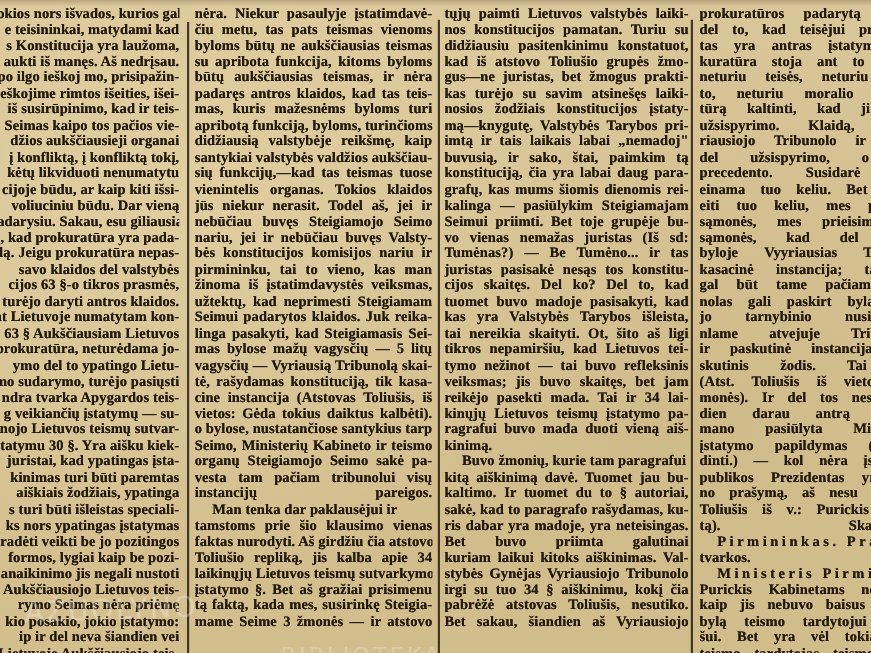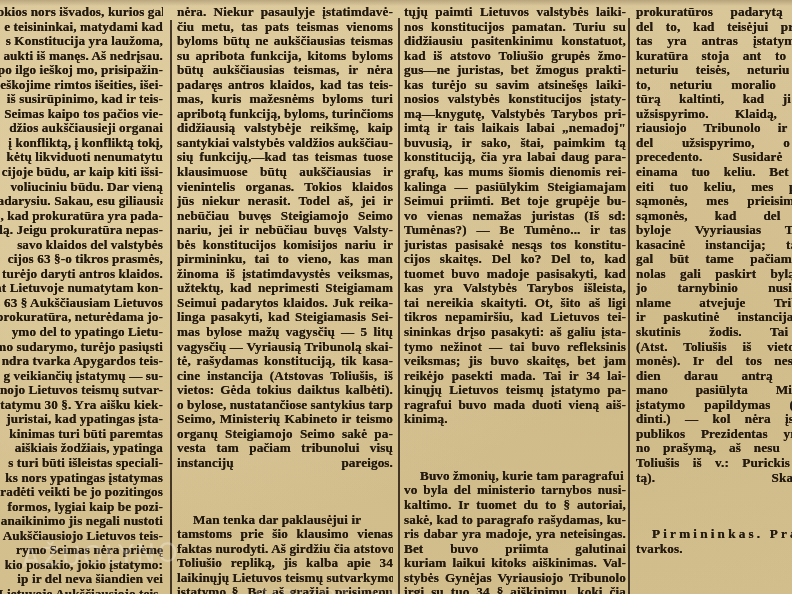--- a/index.html
+++ b/index.html
@@ -14,21 +14,21 @@
     color: #231a10;
   }
   .page { position: absolute; left: 0; top: 0; width: 792px; height: 594px; }
   .col {
     position: absolute; top: 5px; height: 594px; overflow: hidden;
     font-size: 13.2px; line-height: 14.55px; letter-spacing: 0.1px;
     font-weight: bold; text-shadow: 0 0 0.4px #3a2a18;
   }
   .col .ln { white-space: nowrap; display: block; }
   .col .ln.justify { text-align: justify; text-align-last: justify; }
-  .col .ln.indent { padding-left: 16px; margin-top: 42px; }
+  .col .ln.indent { padding-left: 16px; }
   .col .ln.spaced { letter-spacing: 3.2px; }
   .col1 { left: -10px; width: 173px; text-align: right; }
   .col1 .ln { text-align: right; }
   .col2 { left: 177px; width: 216px; }
   .col3 { left: 404px; width: 222px; }
   .col4 { left: 636px; width: 200px; }
   .rule {
     position: absolute; top: 20px; bottom: 0; width: 2px; background: #2a1f13;
     opacity: 0.85;
   }
@@ -104,21 +104,20 @@
       <span class="ln justify">čiu metu, tas pats teismas vienoms</span>
       <span class="ln justify">byloms būtų ne aukščiausias teismas</span>
       <span class="ln justify">su apribota funkcija, kitoms byloms</span>
       <span class="ln justify">būtų aukščiausias teismas, ir nėra</span>
       <span class="ln justify">padaręs antros klaidos, kad tas teis-</span>
       <span class="ln justify">mas, kuris mažesnėms byloms turi</span>
       <span class="ln justify">apribotą funkciją, byloms, turinčioms</span>
       <span class="ln justify">didžiausią valstybėje reikšmę, kaip</span>
       <span class="ln justify">santykiai valstybės valdžios aukščiau-</span>
       <span class="ln justify">sių funkcijų,—kad tas teismas tuose</span>
-      <span class="ln justify">klausimuose būtų aukščiausias ir</span>
       <span class="ln justify">vienintelis organas. Tokios klaidos</span>
       <span class="ln justify">jūs niekur nerasit. Todel aš, jei ir</span>
       <span class="ln justify">nebūčiau buvęs Steigiamojo Seimo</span>
       <span class="ln justify">nariu, jei ir nebūčiau buvęs Valsty-</span>
       <span class="ln justify">bės konstitucijos komisijos nariu ir</span>
       <span class="ln justify">pirmininku, tai to vieno, kas man</span>
       <span class="ln justify">žinoma iš įstatimdavystės veiksmas,</span>
       <span class="ln justify">užtektų, kad neprimesti Steigiamam</span>
       <span class="ln justify">Seimui padarytos klaidos. Juk reika-</span>
       <span class="ln justify">linga pasakyti, kad Steigiamasis Sei-</span>
@@ -142,45 +141,44 @@
       <span class="ln justify">mame Seime 3 žmonės — ir atstovo</span>
     </div>
   <div class="rule r2"></div>
   <div class="col col3" id="col2">
       <span class="ln justify">tųjų paimti Lietuvos valstybės laiki-</span>
       <span class="ln justify">nos konstitucijos pamatan. Turiu su</span>
       <span class="ln justify">didžiausiu pasitenkinimu konstatuot,</span>
       <span class="ln justify">kad iš atstovo Toliušio grupės žmo-</span>
       <span class="ln justify">gus—ne juristas, bet žmogus prakti-</span>
       <span class="ln justify">kas turėjo su savim atsinešęs laiki-</span>
-      <span class="ln justify">nosios valstybės konstitucijos įstaty-</span>
+      <span class="ln justify">nosios žodžiais konstitucijos įstaty-</span>
       <span class="ln justify">mą—knygutę, Valstybės Tarybos pri-</span>
       <span class="ln justify">imtą ir tais laikais labai „nemadoj"</span>
       <span class="ln justify">buvusią, ir sako, štai, paimkim tą</span>
       <span class="ln justify">konstituciją, čia yra labai daug para-</span>
       <span class="ln justify">grafų, kas mums šiomis dienomis rei-</span>
       <span class="ln justify">kalinga — pasiūlykim Steigiamajam</span>
       <span class="ln justify">Seimui priimti. Bet toje grupėje bu-</span>
       <span class="ln justify">vo vienas nemažas juristas (Iš sd:</span>
       <span class="ln justify">Tumėnas?) — Be Tumėno... ir tas</span>
       <span class="ln justify">juristas pasisakė nesąs tos konstitu-</span>
       <span class="ln justify">cijos skaitęs. Del ko? Del to, kad</span>
       <span class="ln justify">tuomet buvo madoje pasisakyti, kad</span>
       <span class="ln justify">kas yra Valstybės Tarybos išleista,</span>
       <span class="ln justify">tai nereikia skaityti. Ot, šito aš ligi</span>
       <span class="ln justify">tikros nepamiršiu, kad Lietuvos tei-</span>
-      <span class="ln justify">sininkas drįso pasakyti: aš galiu įsta-</span>
       <span class="ln justify">tymo nežinot — tai buvo refleksinis</span>
       <span class="ln justify">veiksmas; jis buvo skaitęs, bet jam</span>
       <span class="ln justify">reikėjo pasekti mada. Tai ir 34 lai-</span>
       <span class="ln justify">kinųjų Lietuvos teismų įstatymo pa-</span>
       <span class="ln justify">ragrafui buvo mada duoti vieną aiš-</span>
       <span class="ln justify">kinimą.</span>
       <span class="ln indent">Buvo žmonių, kurie tam paragrafui</span>
-      <span class="ln justify">vo byla del ministerio tarnybos nusi-</span>
+      <span class="ln justify">kitą aiškinimą davė. Tuomet jau bu-</span>
       <span class="ln justify">kaltimo. Ir tuomet du to § autoriai,</span>
       <span class="ln justify">sakė, kad to paragrafo rašydamas, ku-</span>
       <span class="ln justify">ris dabar yra madoje, yra neteisingas.</span>
       <span class="ln justify">Bet buvo priimta galutinai</span>
       <span class="ln justify">kuriam laikui kitoks aiškinimas. Val-</span>
       <span class="ln justify">stybės Gynėjas Vyriausiojo Tribunolo</span>
       <span class="ln justify">irgi su tuo 34 § aiškinimu, kokį čia</span>
       <span class="ln justify">pabrėžė atstovas Toliušis, nesutiko.</span>
       <span class="ln justify">Bet sakau, šiandien aš Vyriausiojo</span>
     </div>

